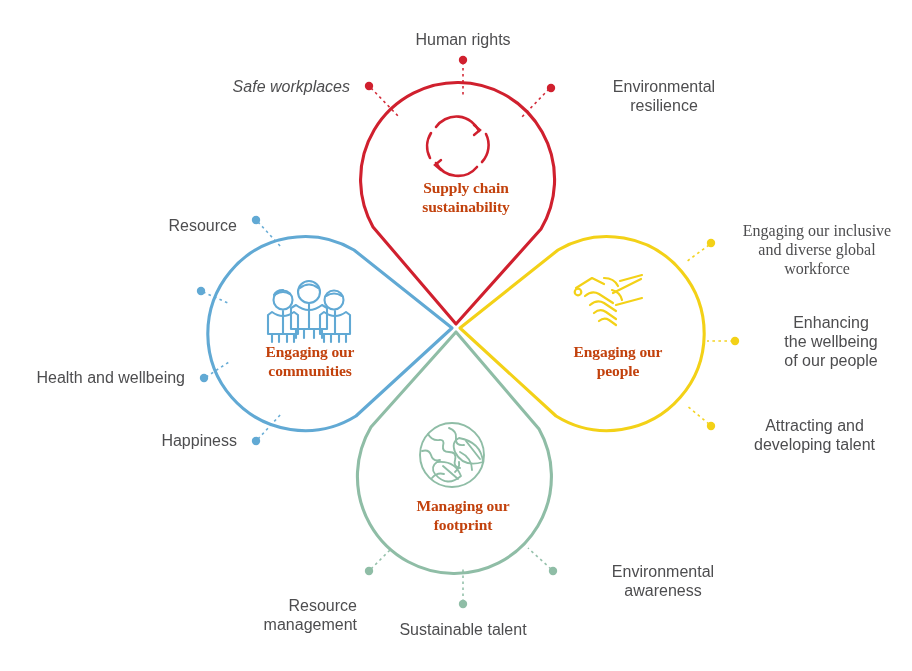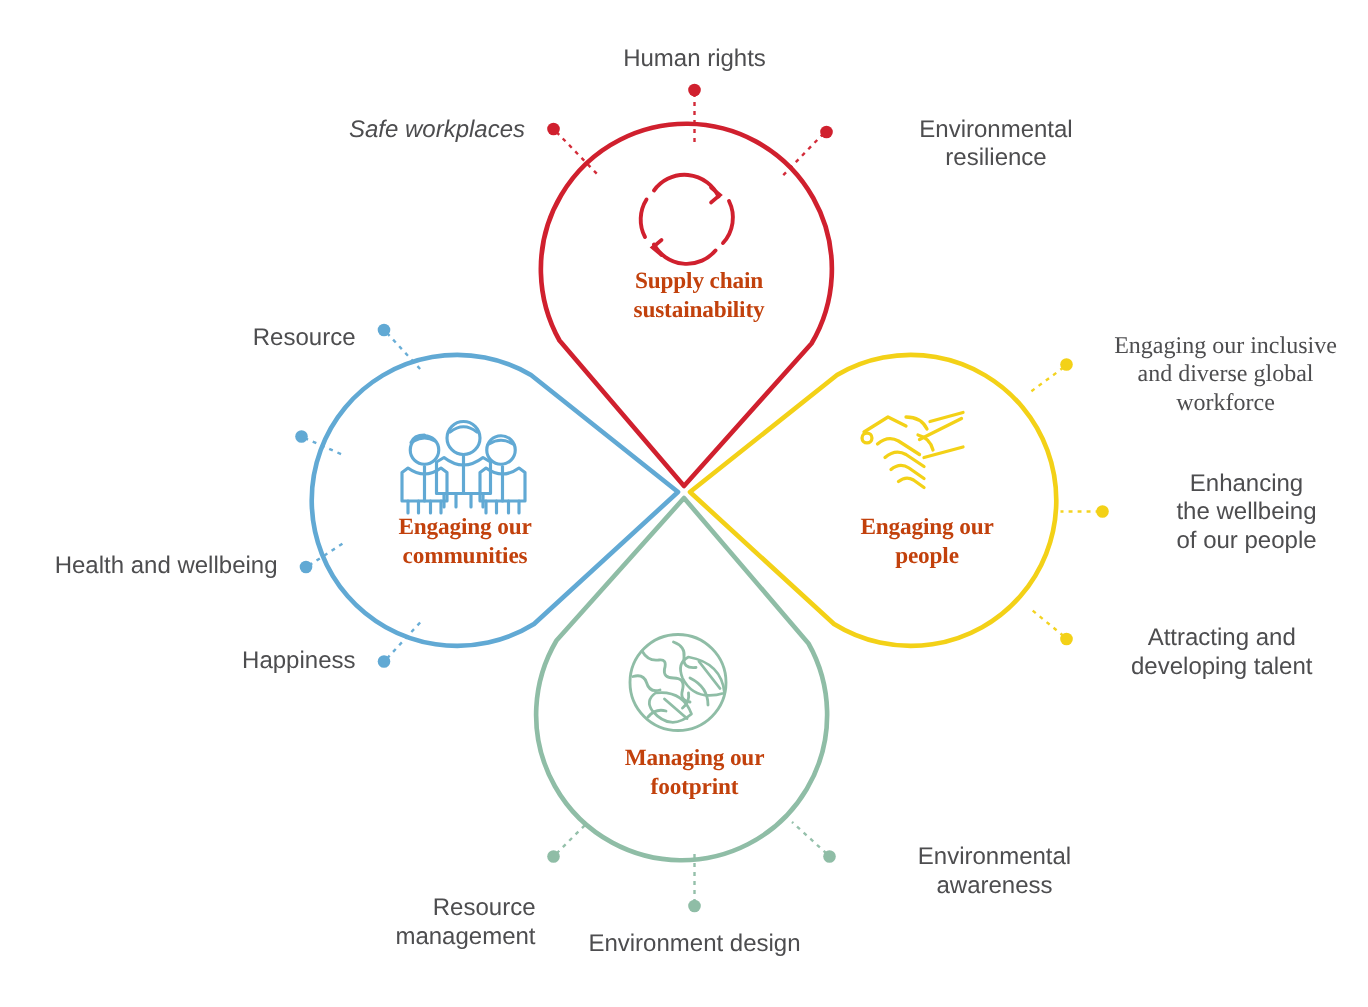--- a/index.html
+++ b/index.html
@@ -202,18 +202,18 @@
   <div class="sat-label ta-l" style="left:746px;top:313px;width:170px;">Enhancing
 the wellbeing
 of our people</div>
 
   <div class="sat-label ta-l" style="left:722px;top:416px;width:185px;">Attracting and
 developing talent</div>
 
   <div class="sat-label ta-r" style="left:172px;top:562px;width:185px;margin-top:34px;">Resource
 management</div>
 
-  <div class="sat-label ta-c" style="left:383px;top:620px;width:160px;">Environment design</div>
+  <div class="sat-label ta-c" style="left:383px;top:620px;width:160px;">Sustainable talent</div>
 
   <div class="sat-label ta-l" style="left:568px;top:562px;width:190px;">Environmental
 awareness</div>
 
 </div>
 
 </body></html>

